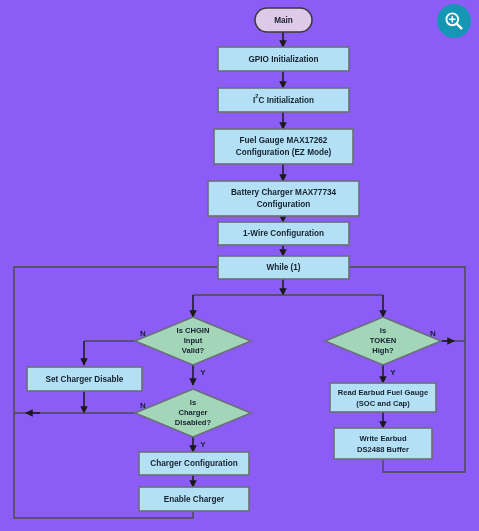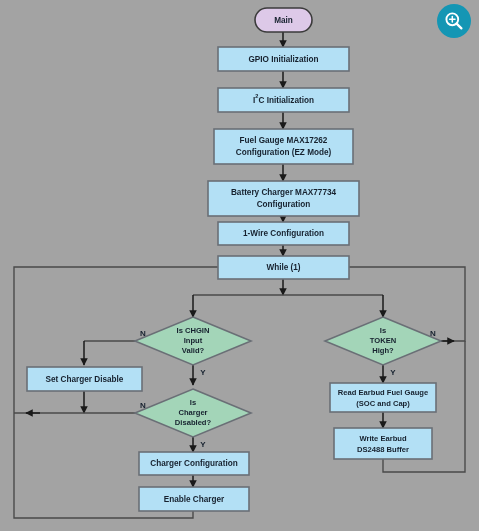--- a/index.html
+++ b/index.html
@@ -4,21 +4,21 @@
 <style>
   html, body {
     margin: 0;
     padding: 0;
     background: #ffffff;
   }
   #canvas {
     position: relative;
     width: 479px;
     height: 531px;
-    background: #a3a3a3;
+    background: #8b5cf6;
     font-family: "Liberation Sans", sans-serif;
     overflow: hidden;
   }
   #flow-svg {
     position: absolute;
     left: 0;
     top: 0;
     width: 479px;
     height: 531px;
   }

